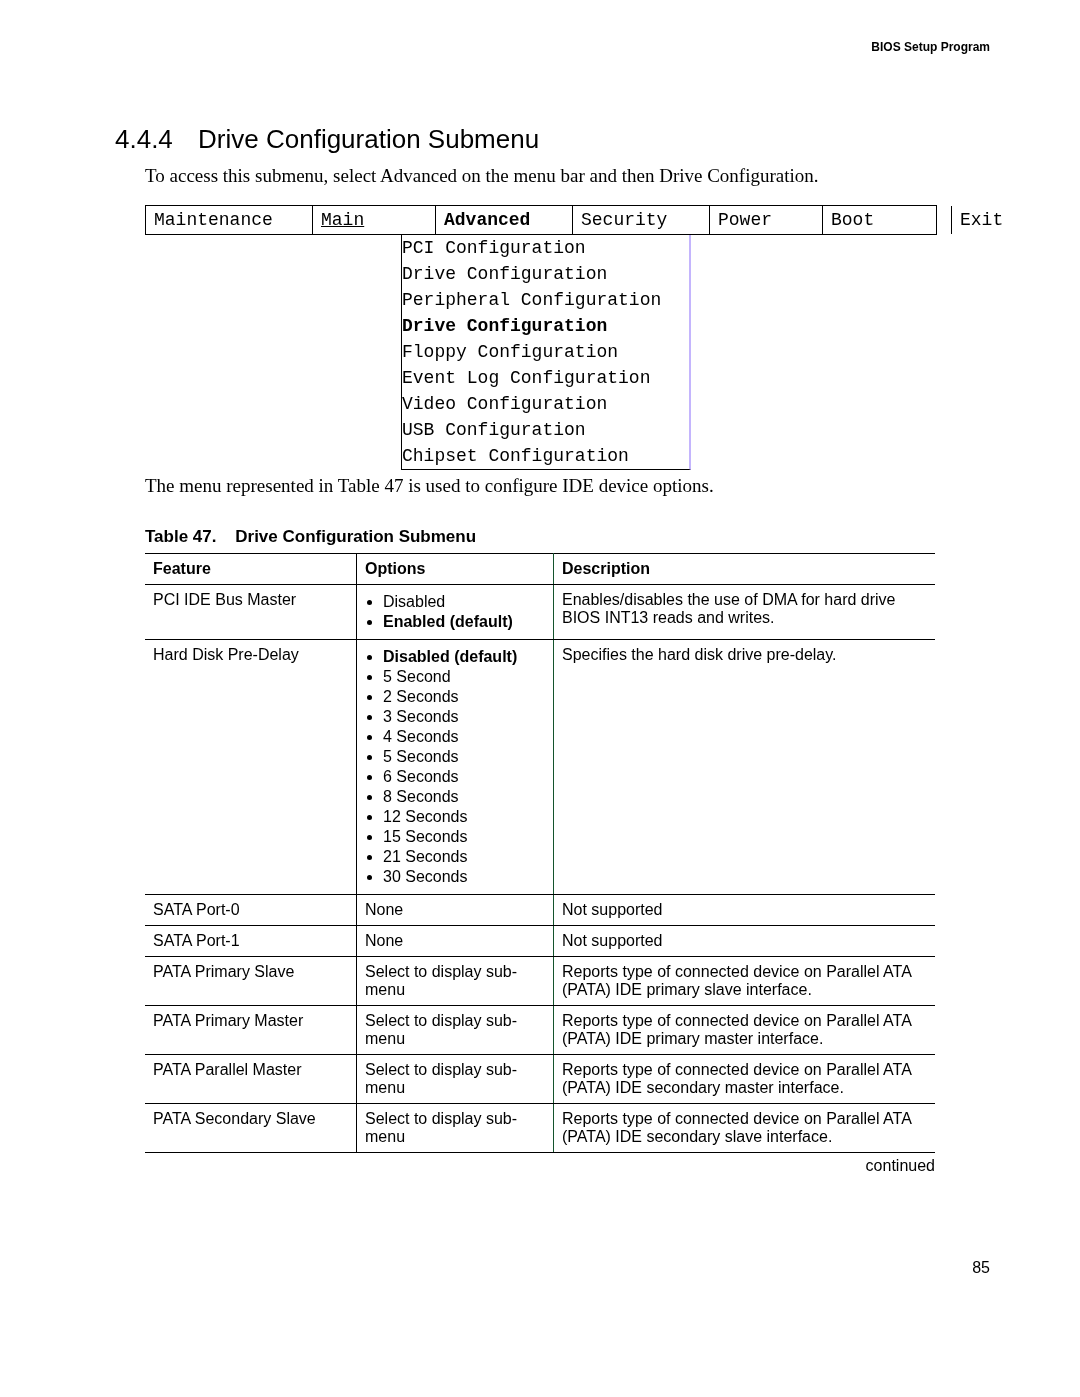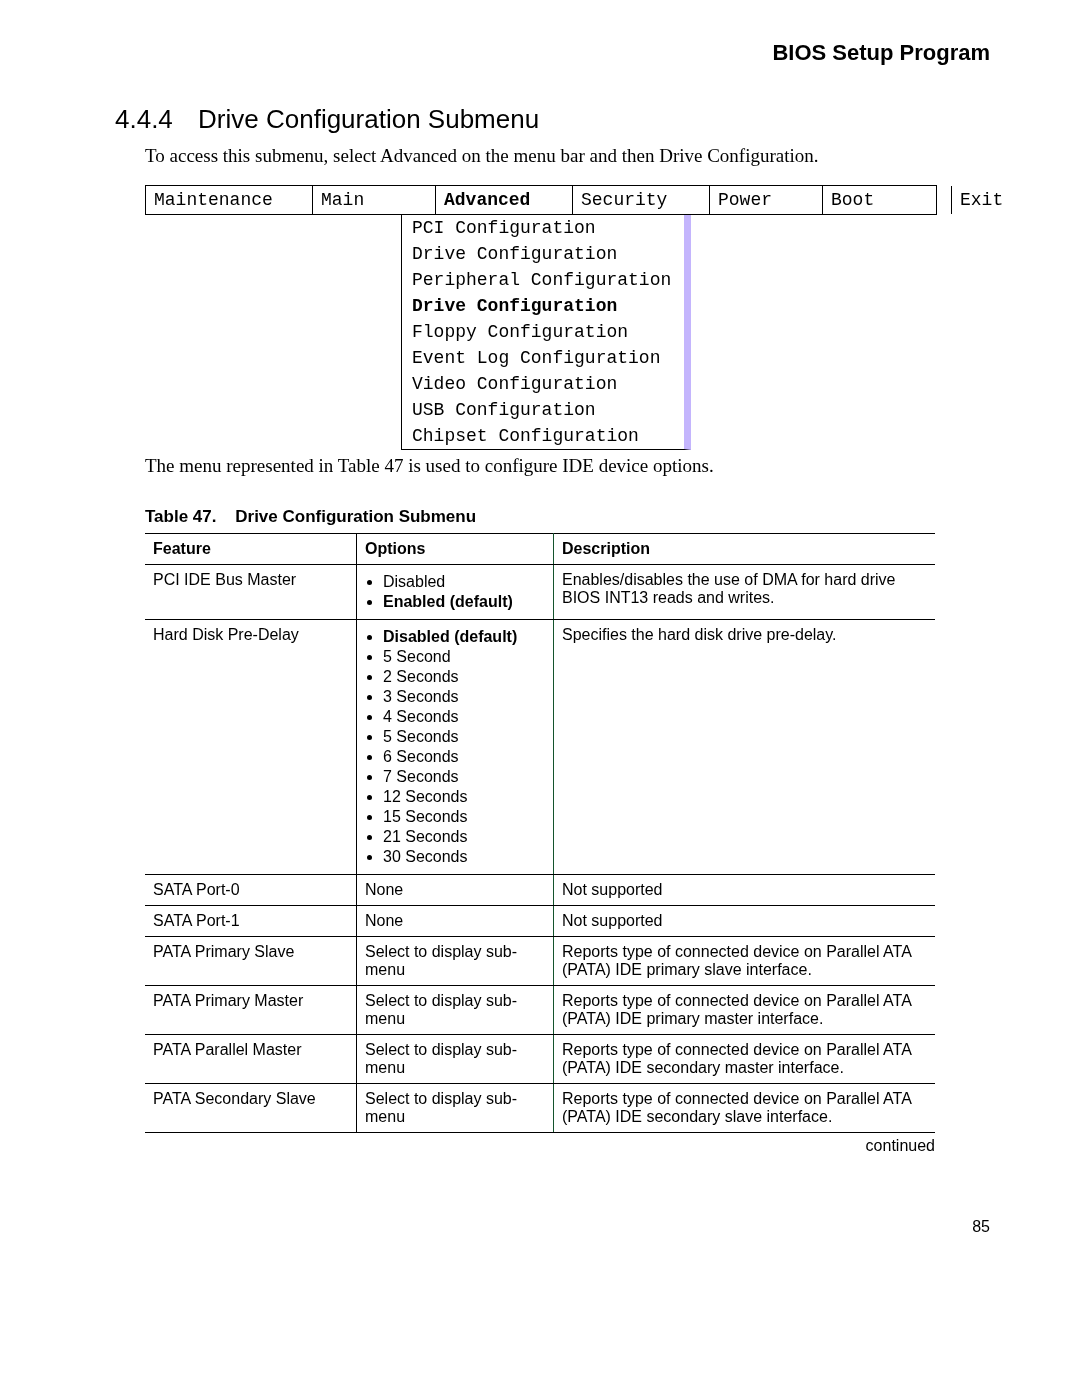--- a/index.html
+++ b/index.html
@@ -10,22 +10,22 @@
     color: #000;
     width: 1080px;
   }
   .page {
     padding: 40px 90px 60px 90px;
     box-sizing: border-box;
   }
   .rh {
     text-align: right;
     font-weight: bold;
-    font-size: 22px;
-    margin-bottom: 38px;
+    font-size: 12px;
+    margin-bottom: 70px;
   }
   h2.sec {
     font-size: 26px;
     font-weight: normal;
     margin: 0 0 10px 25px;
   }
   h2.sec .num { margin-right: 18px; }
   p.intro {
     font-family: "Times New Roman", Times, serif;
     font-size: 19px;
@@ -51,22 +51,22 @@
   .submenu {
     margin-left: 55px;
     width: 790px;
     font-family: "Courier New", monospace;
     font-size: 18px;
     position: relative;
   }
   .submenu .item {
     box-sizing: border-box;
     border-left: 1px solid #000;
-    border-right: 7px solid #c4b5fd;
-    padding: 3px 10px;
+    border-right: 2px solid #c4b5fd;
+    padding: 3px 0;
   }
   .submenu .col {
     position: absolute;
     top: 0;
   }
   .submenu .col .item:last-child { border-bottom: 1px solid #000; }
   .submenu .sel { font-weight: bold; }
   p.desc {
     font-family: "Times New Roman", Times, serif;
     font-size: 19px;
@@ -98,41 +98,41 @@
   ul.optlist li { margin: 2px 0; }
   ul.optlist li.bold { font-weight: bold; }
   .continued {
     text-align: right;
     font-size: 16px;
     margin: 4px 55px 0 0;
   }
   .pnum {
     text-align: right;
     font-size: 16px;
-    margin-top: 63px;
+    margin-top: 84px;
   }
 </style>
 </head>
 <body>
 
 <div class="page">
 
   <div class="rh">BIOS Setup Program</div>
 
   <h2 class="sec">
     <span class="num">4.4.4</span>
     <span>Drive Configuration Submenu</span>
   </h2>
 
   <p class="intro">To access this submenu, select Advanced on the menu bar and then Drive Configuration.</p>
 
   <div class="menubar">
     <div class="row" id="menubar-row">
         <div class="tab" style="width: 150px;">Maintenance</div>
-        <div class="tab" style="width: 106px;">Main</div>
+        <div class="tab" style="width: 106px; text-decoration: underline;">Main</div>
         <div class="tab active" style="width: 120px;">Advanced</div>
         <div class="tab" style="width: 120px;">Security</div>
         <div class="tab" style="width: 96px;">Power</div>
         <div class="tab" style="width: 112px;">Boot</div>
         <div class="tab" style="width: 82px;">Exit</div>
       </div>
   </div>
   <div class="submenu">
     <div class="col" id="submenu-col" style="left:256px; width:290px;">
         <div class="item">PCI Configuration</div>
@@ -177,21 +177,21 @@
           <td class="c1">Hard Disk Pre-Delay</td>
           <td class="c2">
             <ul class="optlist">
               <li class="bold">Disabled (default)</li>
               <li>5 Second</li>
               <li>2 Seconds</li>
               <li>3 Seconds</li>
               <li>4 Seconds</li>
               <li>5 Seconds</li>
               <li>6 Seconds</li>
-              <li>7 Seconds</li>
+              <li>8 Seconds</li>
               <li>12 Seconds</li>
               <li>15 Seconds</li>
               <li>21 Seconds</li>
               <li>30 Seconds</li>
             </ul>
           </td>
           <td>Specifies the hard disk drive pre-delay.</td>
         </tr>
         <tr>
           <td class="c1">SATA Port-0</td>

